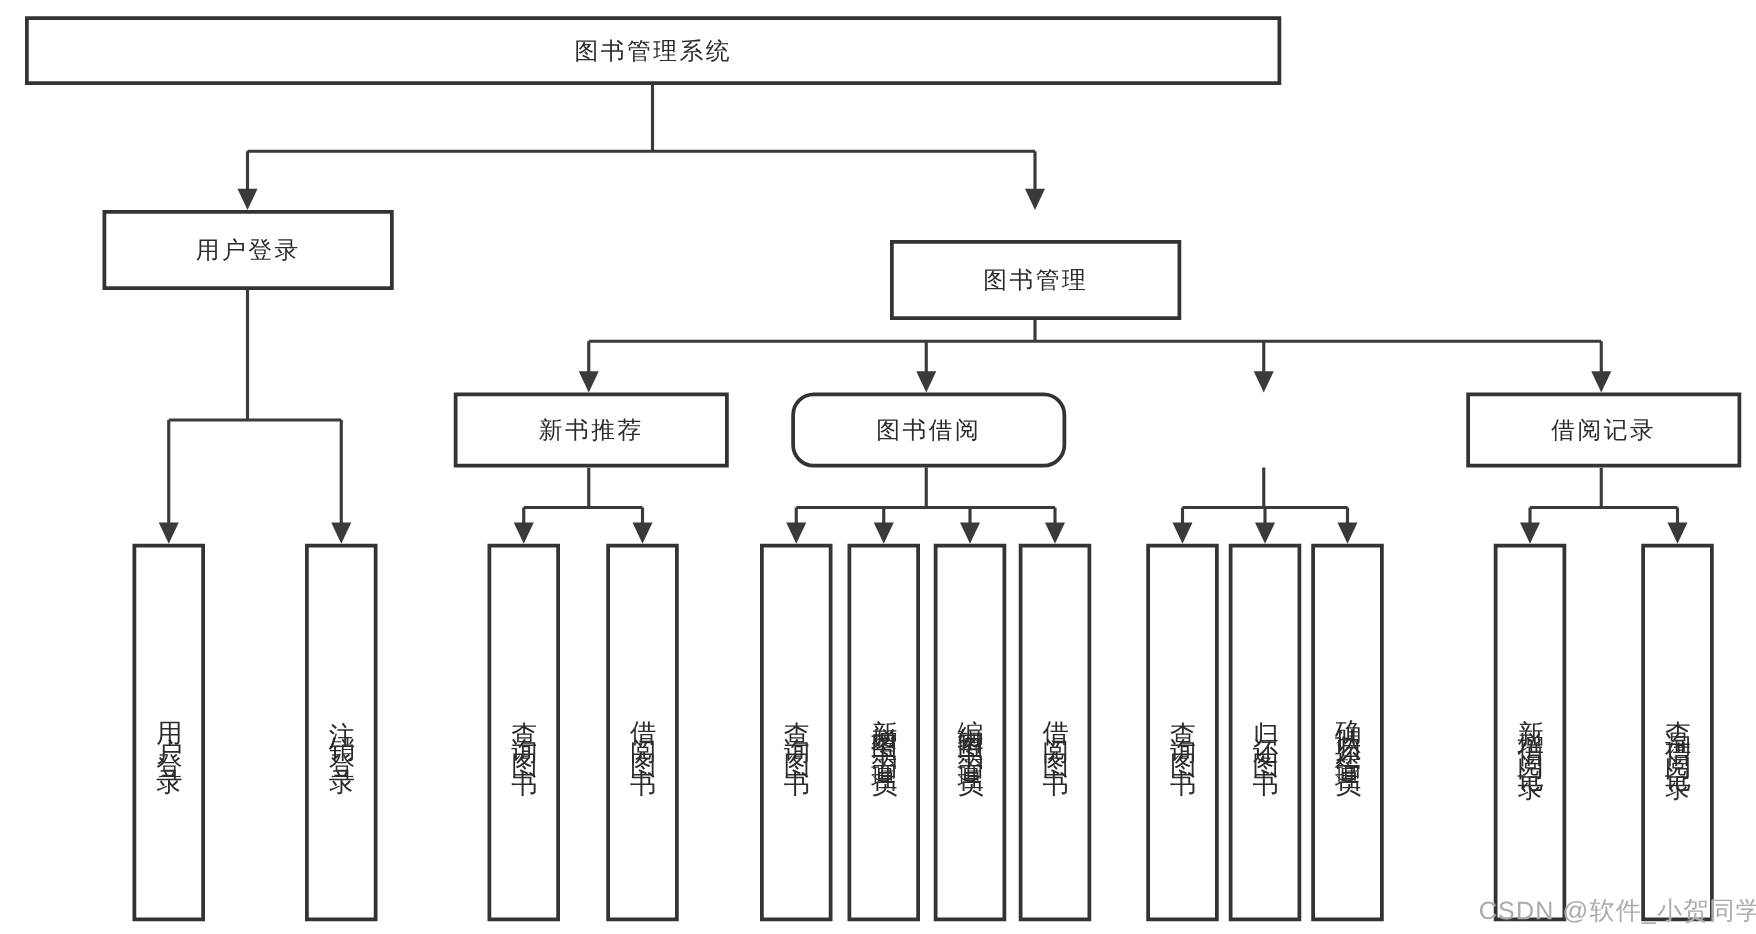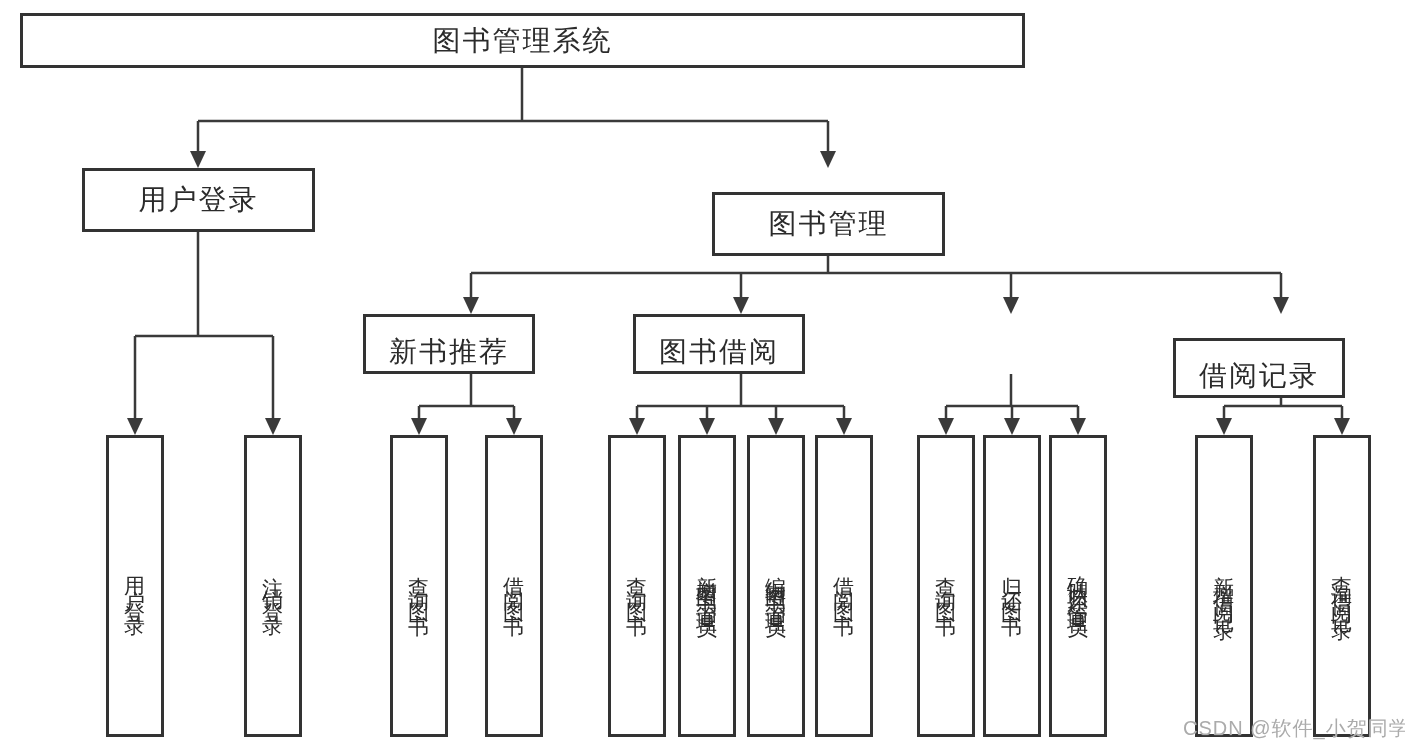--- a/index.html
+++ b/index.html
@@ -22,34 +22,34 @@
   }
   .box {
     position: absolute;
     box-sizing: border-box;
     border: 3px solid #333333;
     background: #ffffff;
     display: flex;
     align-items: center;
     justify-content: center;
     color: #2b2b2b;
-    font-size: 28px;
+    font-size: 19px;
     letter-spacing: 2px;
     text-align: center;
     z-index: 2;
   }
   .root-box   { left: 20px;  top: 13px;  width: 1005px; height: 55px; }
   .l2-box     { top: 168px;  width: 233px; height: 64px; }
   .l2-user    { left: 82px; }
   .l2-mgmt    { left: 712px; margin-top: 24px; }
-  .l3-box     { top: 314px;  width: 172px; height: 60px; align-items: flex-end; }
+  .l3-box     { top: 314px;  width: 220px; height: 60px; }
   .l3-a { left: 363px; }
-  .l3-b { left: 633px; }
+  .l3-b { left: 633px; border-radius: 18px; }
   .l3-c { left: 903px; }
-  .l3-d { left: 1173px; margin-top: 24px; }
+  .l3-d { left: 1173px; }
   .leaf {
     top: 435px;
     width: 58px;
     height: 302px;
     font-size: 21px;
     letter-spacing: 0;
   }
   .leaf .vtext {
     writing-mode: vertical-rl;
     text-orientation: mixed;

